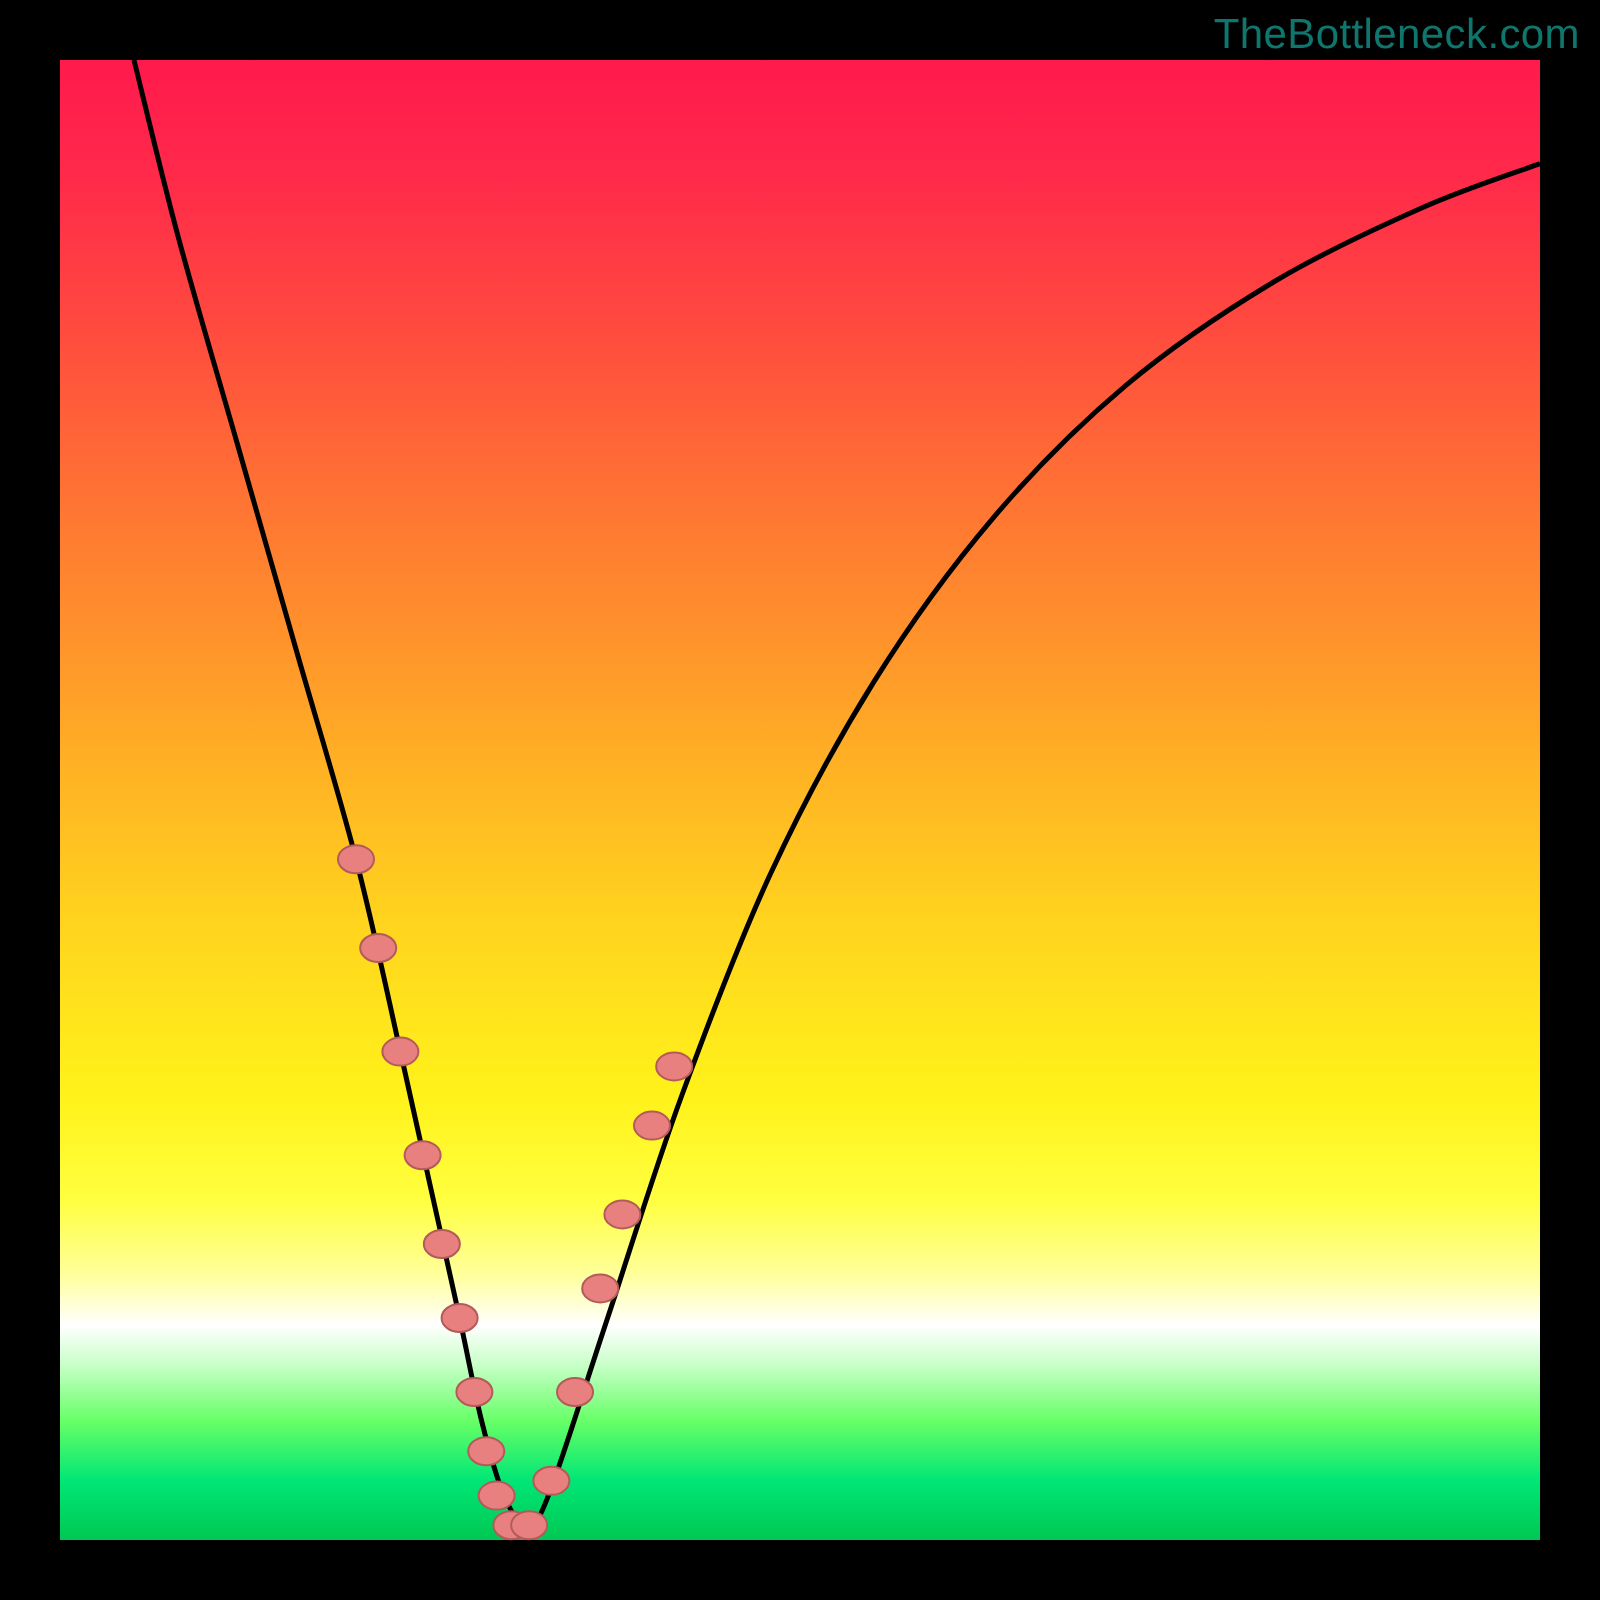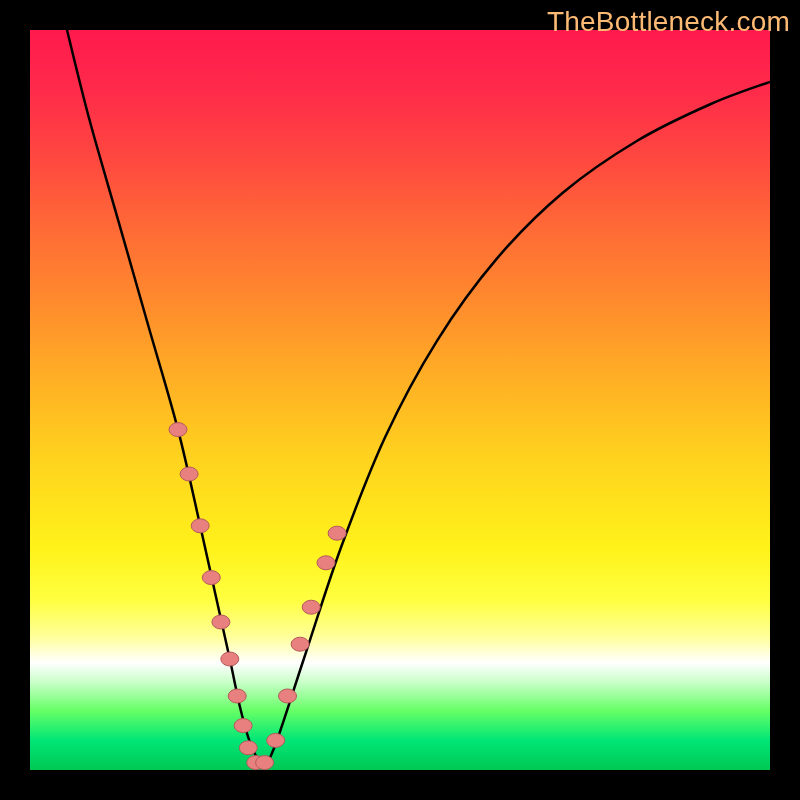--- a/index.html
+++ b/index.html
@@ -38,22 +38,22 @@
       #ccffcc 88%,
       #66ff66 92%,
       #00e676 96%,
       #00c853 100%
     );
   }
   .watermark {
     position: absolute;
     top: 6px;
     right: 10px;
-    color: #fdba74;
-    font-size: 28px;
+    color: #0f766e;
+    font-size: 21px;
     font-weight: 400;
     letter-spacing: 0.2px;
     z-index: 5;
   }
   svg.overlay {
     position: absolute;
     left: 0;
     top: 0;
     width: 740px;
     height: 740px;

